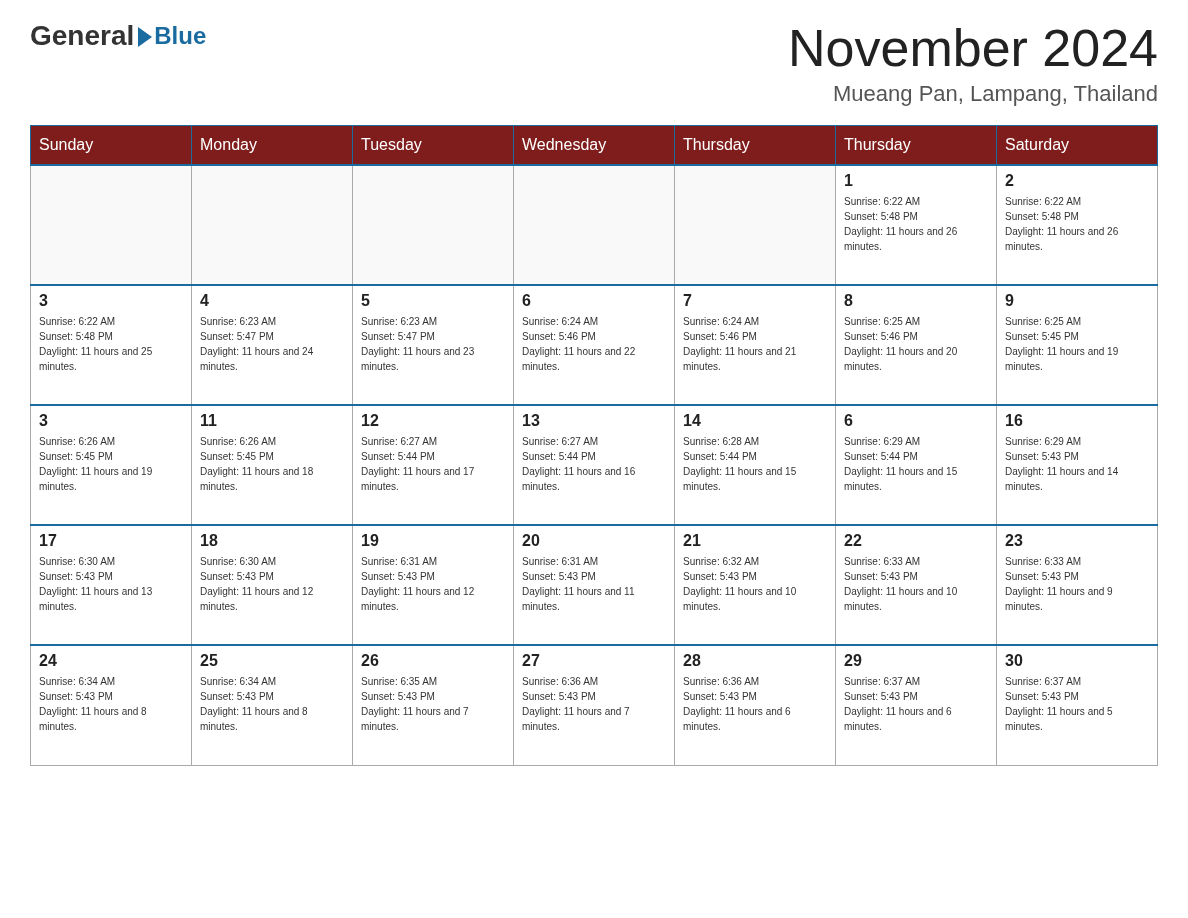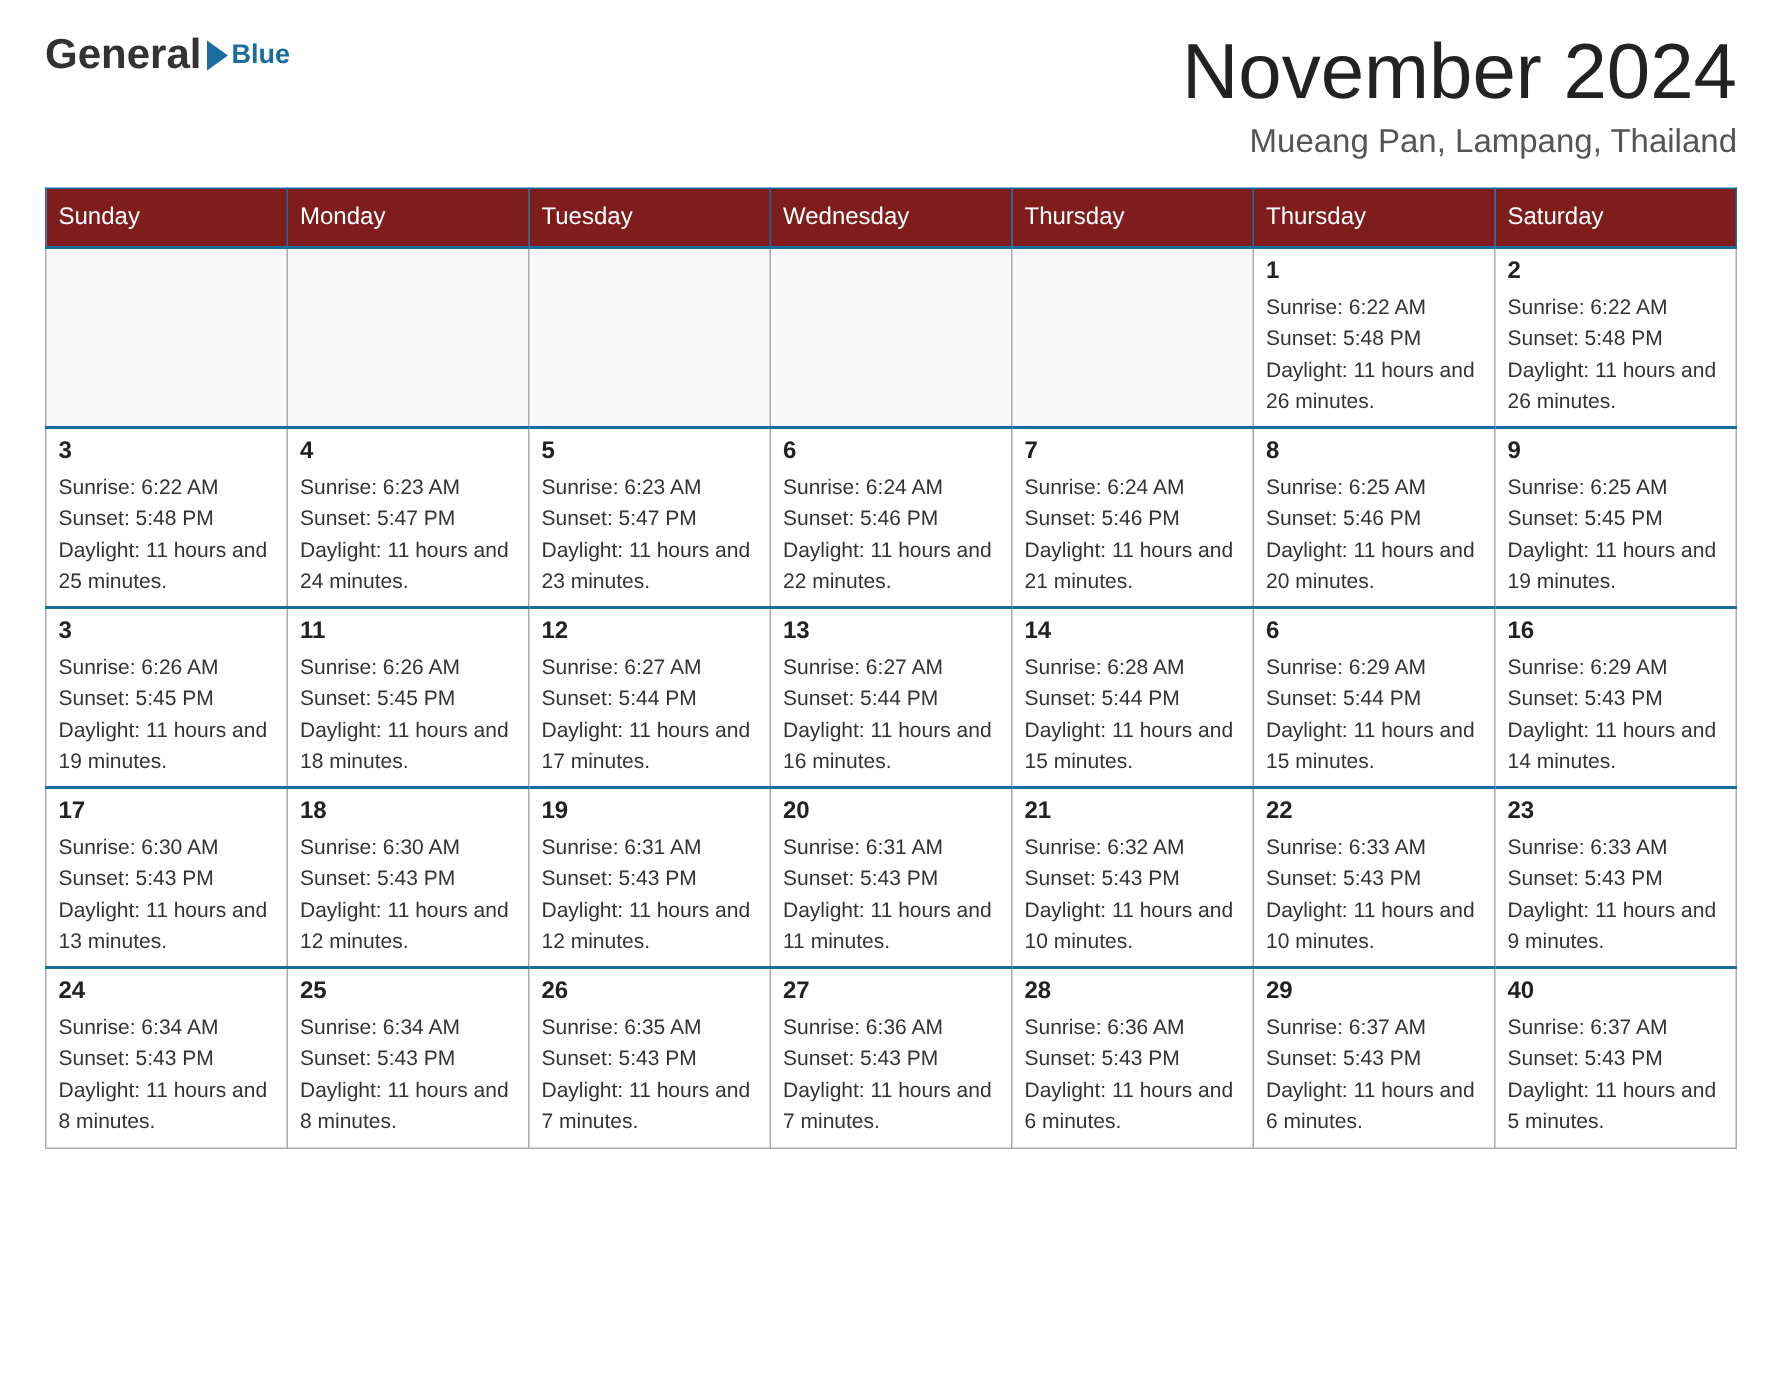--- a/index.html
+++ b/index.html
@@ -32,21 +32,21 @@
     }
     .logo-top .arrow {
       width: 0; height: 0;
       border-left: 14px solid #1a6ba0;
       border-top: 10px solid transparent;
       border-bottom: 10px solid transparent;
       margin-left: 2px;
       margin-top: 2px;
     }
     .logo-bottom {
-      font-size: 18px;
+      font-size: 24px;
       font-weight: bold;
       color: #1a6ba0;
       margin-left: 2px;
     }
     .title-block {
       text-align: right;
     }
     .month-title {
       font-size: 52px;
       font-weight: 300;
@@ -89,21 +89,21 @@
       display: flex;
       flex-direction: column;
     }
     .day-num {
       font-size: 16px;
       font-weight: bold;
       color: #222;
       margin-bottom: 4px;
     }
     .day-info {
-      font-size: 14px;
+      font-size: 10px;
       color: #333;
       line-height: 1.5;
     }
     .empty-cell {
       background: #f9f9f9;
     }
   </style>
 </head>
 <body>
 
@@ -317,19 +317,19 @@
           </div>
         </td>
         <td>
           <div class="cell-inner">
             <div class="day-num">29</div>
             <div class="day-info">Sunrise: 6:37 AM<br>Sunset: 5:43 PM<br>Daylight: 11 hours and 6 minutes.</div>
           </div>
         </td>
         <td>
           <div class="cell-inner">
-            <div class="day-num">40</div>
+            <div class="day-num">30</div>
             <div class="day-info">Sunrise: 6:37 AM<br>Sunset: 5:43 PM<br>Daylight: 11 hours and 5 minutes.</div>
           </div>
         </td>
       </tr>
     </tbody>
 </table>
 
 </body></html>

